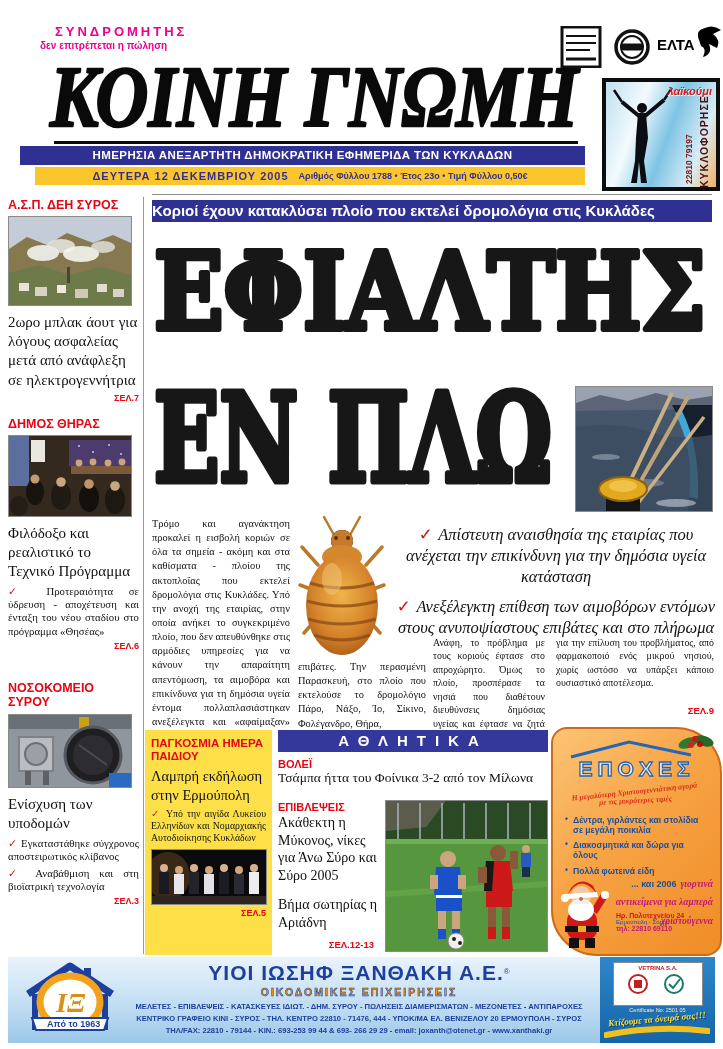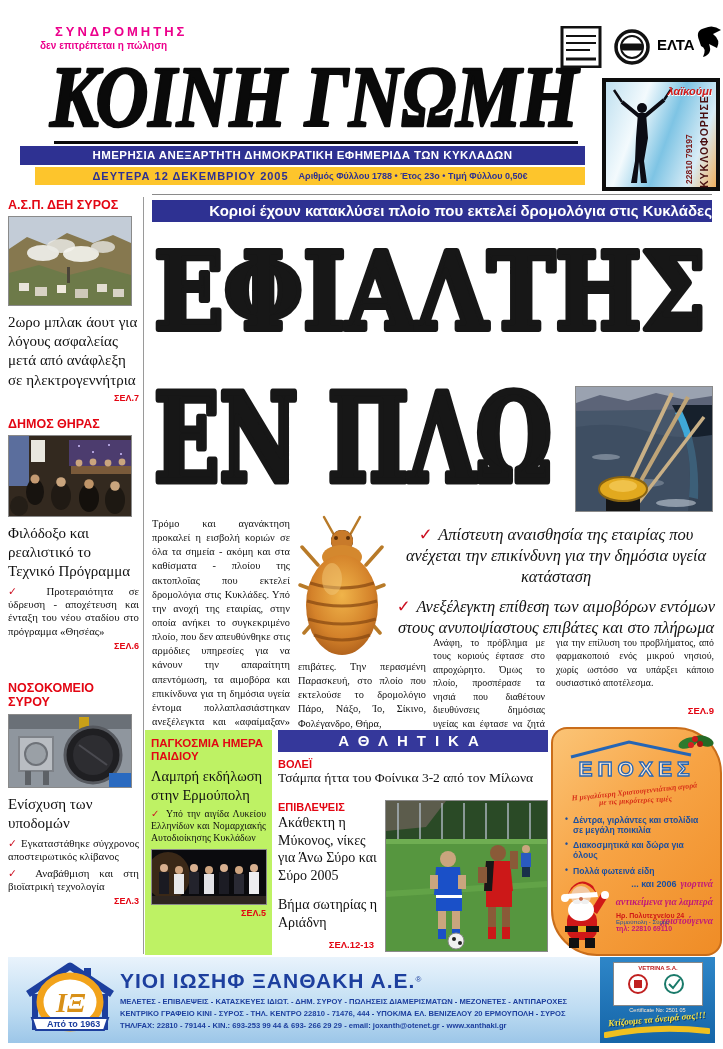--- a/index.html
+++ b/index.html
@@ -10,24 +10,24 @@
   .red-head{font-family:"Liberation Sans",sans-serif;font-weight:bold;color:#e30613;
             font-size:12.5px;line-height:1.15;margin:0 0 4px 0;}
   .page-ref{font-family:"Liberation Sans",sans-serif;font-weight:bold;color:#e30613;
             font-size:9px;text-align:right;margin-top:3px;}
   .chk::before{content:"✓ ";color:#cc1122;font-weight:bold;font-family:"DejaVu Sans",sans-serif;}
   .photo{border:1px solid #8a8a8a;display:block;}
   .s-head{font-size:15px;line-height:1.27;margin:7px 0 2px 0;}
   .s-bullet{font-size:10.8px;line-height:1.22;margin:4px 0 0 0;text-align:justify;}
   .bar-blue{background:#2e3192;color:#fff;font-family:"Liberation Sans",sans-serif;font-weight:bold;}
   .sidebar{left:8px;top:198px;width:131px;}
-  .kicker{left:152px;top:200px;width:560px;height:22px;line-height:22px;text-align:right;font-size:15px;}
+  .kicker{left:152px;top:200px;width:560px;height:22px;line-height:22px;text-align:left;font-size:15px;}
   .artcol{font-size:10.4px;line-height:1.36;text-align:justify;}
   .lead-bullet{font-style:italic;font-size:16.5px;line-height:1.28;text-align:center;margin:0 0 9px 0;}
-  .gray-box{background:#bef264;padding:7px 6px;}
+  .gray-box{background:#fde047;padding:7px 6px;}
   .scroll{position:absolute;inset:0;background:linear-gradient(135deg,#fbc476 0%,#f7a344 45%,#ef8c26 100%);
           border:2px solid #c96d1a;border-radius:16px 46px 16px 46px;}
   .ep-item{color:#1d4f9e;font-family:"Liberation Sans",sans-serif;font-weight:bold;
            font-size:8.6px;line-height:1.18;margin:0 0 5px 0;padding-left:8px;position:relative;}
   .ep-item::before{content:"•";position:absolute;left:0;top:-1px;color:#1d4f9e;}
   .vtext{writing-mode:vertical-rl;transform:rotate(180deg);font-family:"Liberation Sans",sans-serif;font-weight:bold;}
   .bot-line{color:#1d3f9e;font-family:"Liberation Sans",sans-serif;font-weight:bold;
             font-size:7.6px;line-height:1.55;}
 </style>
 </head>
@@ -376,24 +376,26 @@
       <path d="M6 34 L48 6 L90 34" fill="none" stroke="#1d3f9e" stroke-width="7" stroke-linejoin="round"></path>
       <rect x="10" y="34" width="6" height="36" fill="#1d3f9e"></rect>
         <rect x="80" y="34" width="6" height="36" fill="#1d3f9e"></rect>
       <rect x="62" y="8" width="7" height="12" fill="#1d3f9e"></rect>
       <ellipse cx="48" cy="42" rx="30" ry="26" fill="#fff" stroke="#f2a31b" stroke-width="7"></ellipse>
       <text x="34" y="52" font-family="Liberation Serif, serif" font-style="italic" font-weight="bold" font-size="28" fill="#d89018">ΙΞ</text>
       <path d="M10 58 L86 58 L82 70 L14 70 Z" fill="#fff" stroke="#1d3f9e" stroke-width="2"></path>
       <text x="25" y="67" font-family="Liberation Sans, sans-serif" font-weight="bold" font-size="9" fill="#1d3f9e">Από το 1963</text>
     </svg>
 
-    <div style="position:absolute;left:112px;top:12px;width:478px;text-align:left;">
+    <div style="position:absolute;left:112px;top:4px;width:478px;text-align:center;">
       <div>
         <span class="sans" style="color:#1d3f9e;font-weight:bold;font-size:21px;letter-spacing:1px;">ΥΙΟΙ ΙΩΣΗΦ ΞΑΝΘΑΚΗ Α.Ε.</span><sup class="sans" style="color:#1d3f9e;font-size:8px;">®</sup>
       </div>
+      <div class="sans" style="color:#f29100;font-weight:bold;font-size:10.5px;letter-spacing:2px;
+           -webkit-text-stroke:0.5px #1d3f9e;margin-top:1px;">ΟΙΚΟΔΟΜΙΚΕΣ ΕΠΙΧΕΙΡΗΣΕΙΣ</div>
       <div class="bot-line" style="margin-top:3px;">ΜΕΛΕΤΕΣ - ΕΠΙΒΛΕΨΕΙΣ - ΚΑΤΑΣΚΕΥΕΣ ΙΔΙΩΤ. - ΔΗΜ. ΣΥΡΟΥ - ΠΩΛΗΣΕΙΣ ΔΙΑΜΕΡΙΣΜΑΤΩΝ - ΜΕΖΟΝΕΤΕΣ - ΑΝΤΙΠΑΡΟΧΕΣ</div>
       <div class="bot-line">ΚΕΝΤΡΙΚΟ ΓΡΑΦΕΙΟ ΚΙΝΙ - ΣΥΡΟΣ - ΤΗΛ. ΚΕΝΤΡΟ 22810 - 71476, 444 - ΥΠΟΚ/ΜΑ ΕΛ. ΒΕΝΙΖΕΛΟΥ 20 ΕΡΜΟΥΠΟΛΗ - ΣΥΡΟΣ</div>
       <div class="bot-line">ΤΗΛ/FAX: 22810 - 79144 - ΚΙΝ.: 693-253 99 44 &amp; 693- 266 29 29 - email: joxanth@otenet.gr - www.xanthaki.gr</div>
     </div>
 
     <div style="position:absolute;left:592px;top:0;width:115px;height:86px;
          background:linear-gradient(180deg,#2e86c8,#1565a8);">
       <div style="position:absolute;left:13px;top:5px;width:88px;height:42px;background:#fff;border:1px solid #888;">
         <div class="sans" style="color:#c02020;font-weight:bold;font-size:6px;text-align:center;margin-top:2px;">VETRINA S.A.</div>
         <svg width="86" height="26" viewBox="0 0 86 26">

